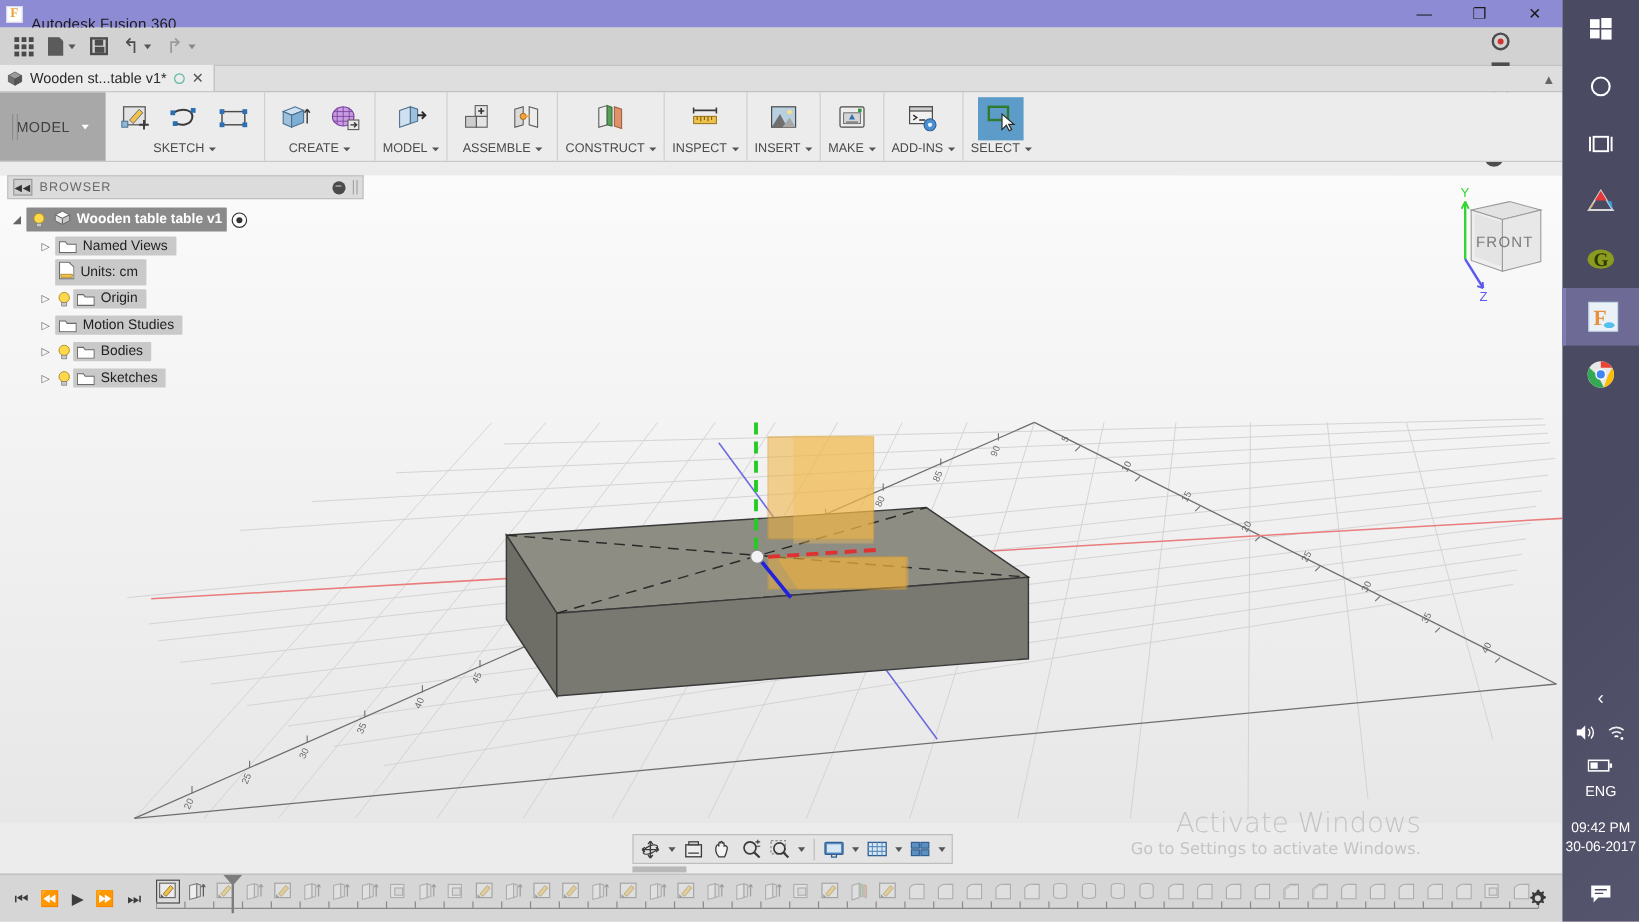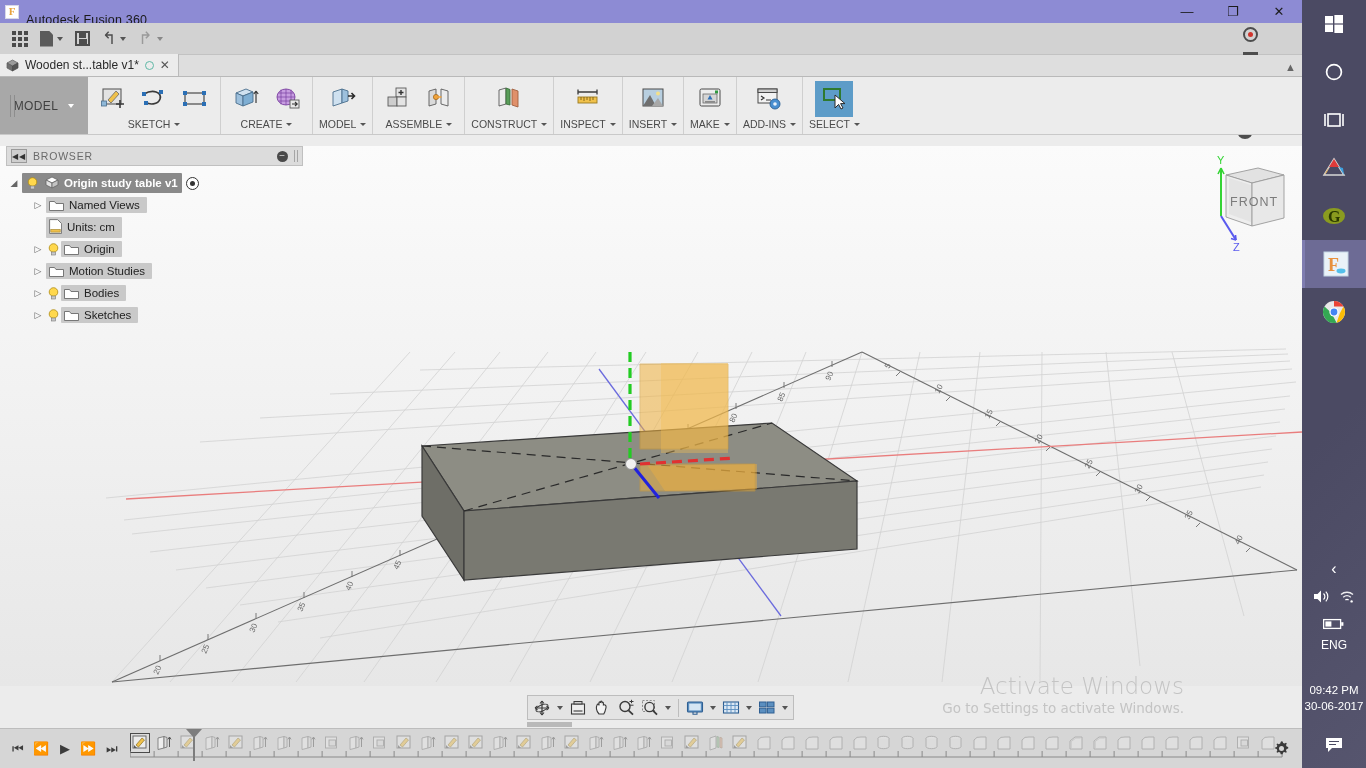--- a/index.html
+++ b/index.html
@@ -640,21 +640,21 @@
               <rect x="3.4" y="9" width="4.2" height="3" fill="#c9c9c9" stroke="#7a7a7a" stroke-width=".6"></rect>
             </svg>
           </span>
           <span>
             <svg width="14" height="13" viewBox="0 0 14 13">
               <polygon points="1,4 7,1 13,4 7,7" fill="#fff" stroke="#666" stroke-width=".8"></polygon>
               <polygon points="1,4 7,7 7,12 1,9" fill="#e2e2e2" stroke="#666" stroke-width=".8"></polygon>
               <polygon points="13,4 7,7 7,12 13,9" fill="#c4c4c4" stroke="#666" stroke-width=".8"></polygon>
             </svg>
           </span>
-          <span>Origin study table v1</span>
+          <span>Wooden table table v1</span>
         </span>
         <span class="radio">
             <i></i>
           </span>
       </div>
 
       <div class="trow" style="padding-left:24px">
         <span class="tarrow">▷</span>
         <span class="chip">
           <span class="folder">
@@ -1268,21 +1268,21 @@
     <div class="tb-row" style="height:26px">
       <span>
         <svg width="22" height="12" viewBox="0 0 22 12">
           <rect x="0.6" y="1.6" width="17" height="8.8" fill="none" stroke="#fff" stroke-width="1.3"></rect>
           <rect x="2.4" y="3.4" width="6" height="5.2" fill="#fff"></rect>
           <rect x="18.2" y="4.2" width="2.2" height="3.6" fill="#fff"></rect>
         </svg>
       </span>
     </div>
     <div class="tb-eng" style="height:30px">ENG</div>
-    <div class="tb-time" style="margin-top:14px">09:42 PM</div>
+    <div class="tb-time" style="">09:42 PM</div>
     <div class="tb-time">30-06-2017</div>
     <div class="tb-row" style="height:44px;margin-top:10px">
       <span>
         <svg width="20" height="18" viewBox="0 0 20 18">
           <path d="M2 2h16v10H8l-4 4v-4H2z" fill="#fff"></path>
           <g stroke="#4b4a63" stroke-width="1.2">
             <path d="M5 5.5h10M5 8.5h7"></path>
           </g>
         </svg>
       </span>

